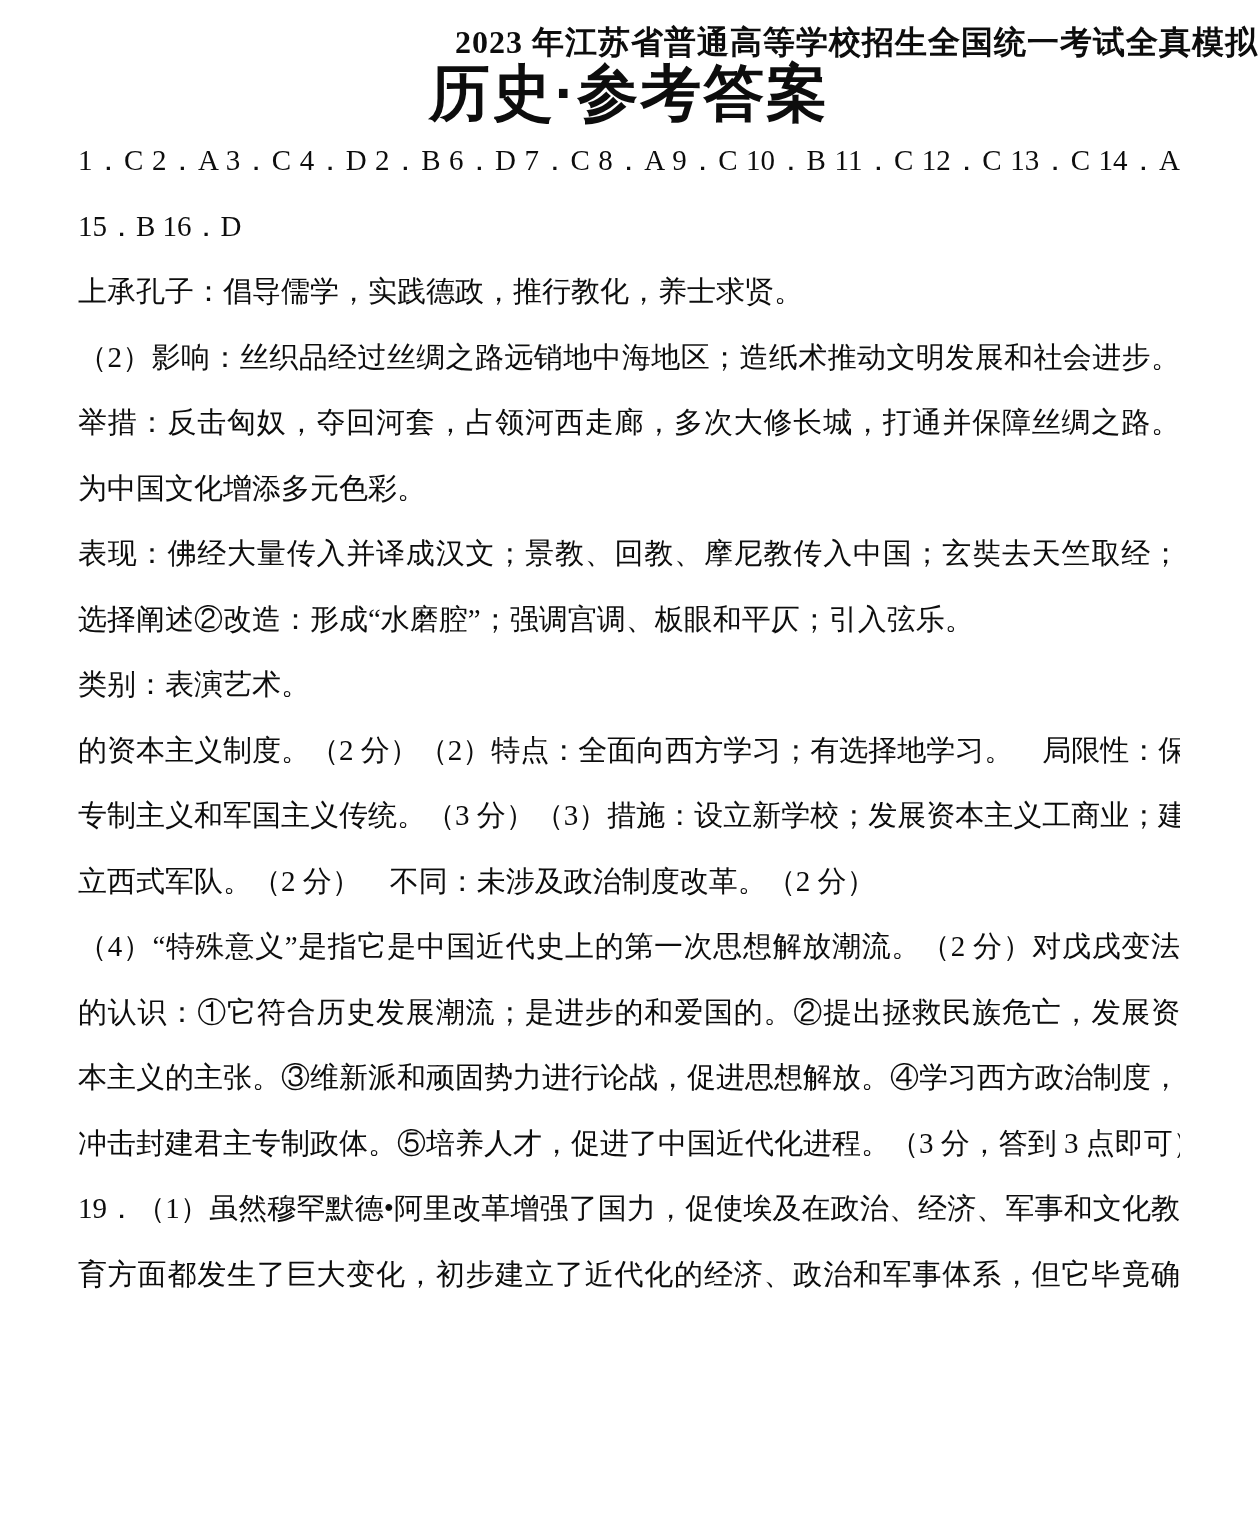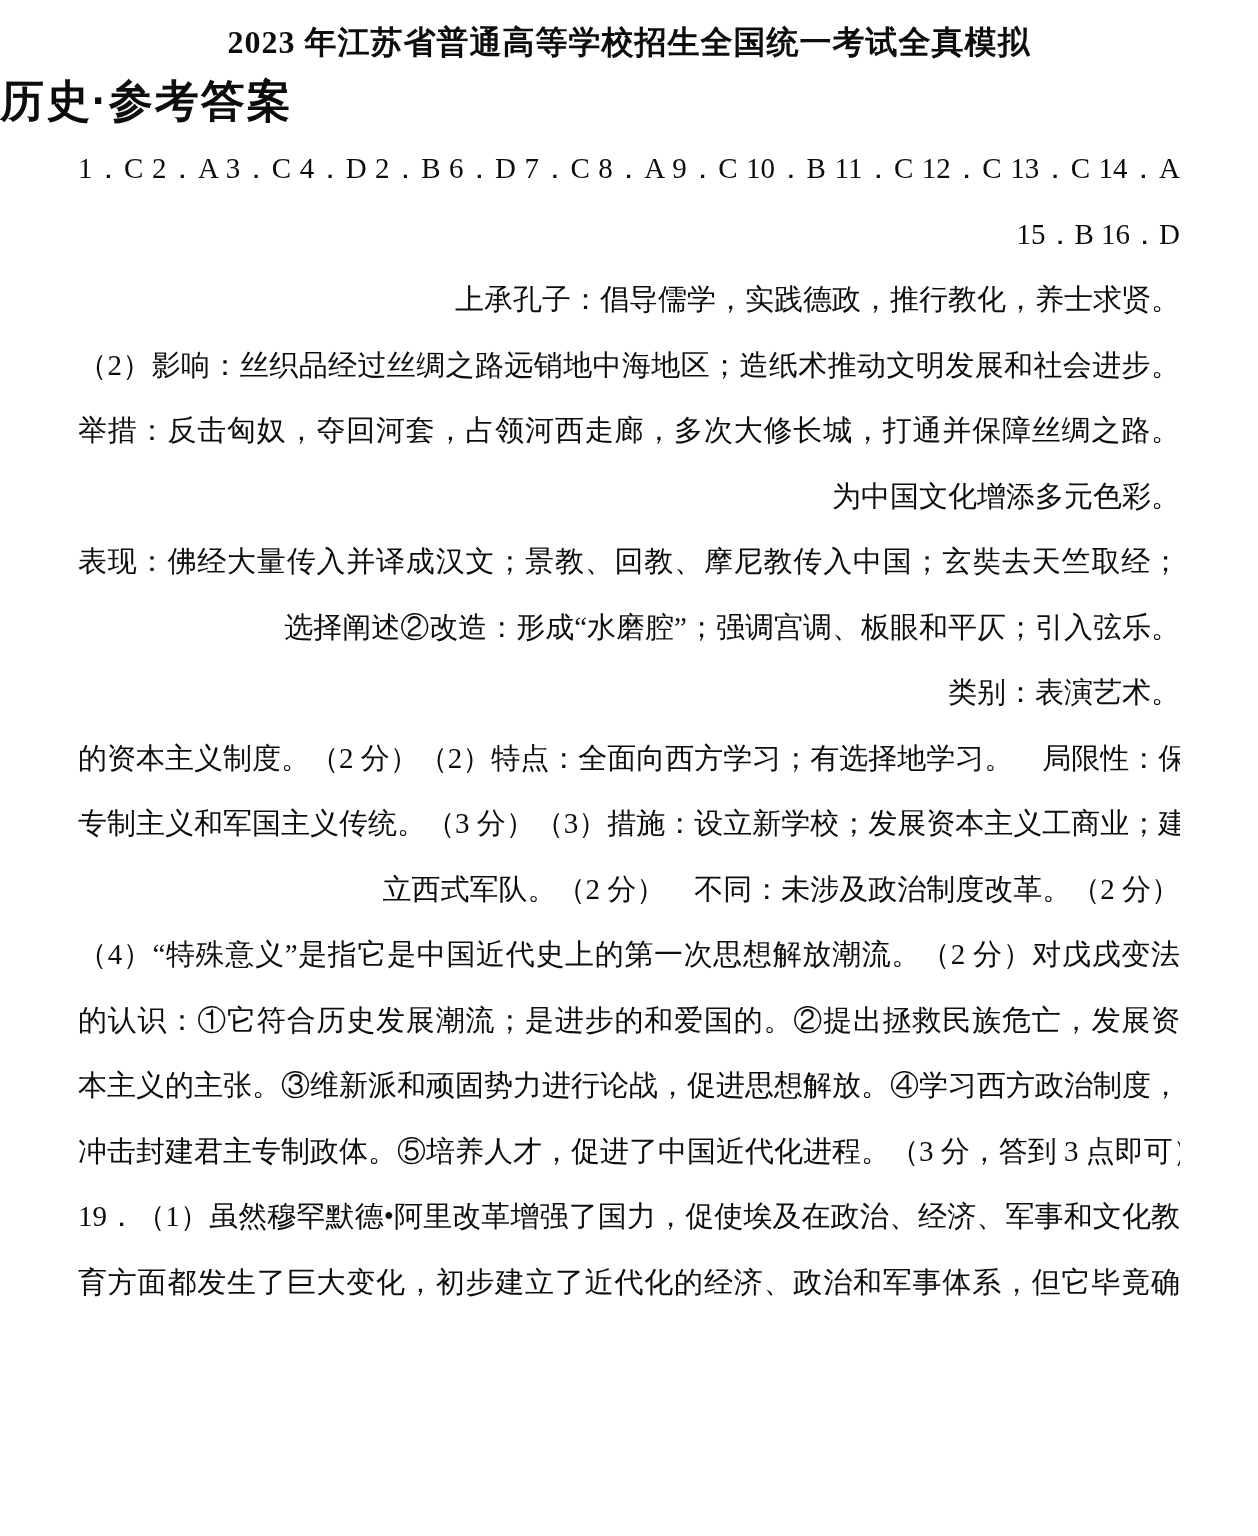--- a/index.html
+++ b/index.html
@@ -5,40 +5,40 @@
   html,body{margin:0;padding:0;}
   body{
     width:1258px;height:1536px;background:#ffffff;
     font-family:"Liberation Serif","DejaVu Serif",serif;
   }
   .page{
     position:relative;width:1258px;height:1536px;
     background:#ffffff;color:#0d0d0d;overflow:hidden;
   }
   .title1{
-    padding-top:20px;text-align:center;
+    padding-top:20px;text-align:right;
     font-family:"Liberation Serif","DejaVu Serif",serif;
     font-weight:bold;font-size:32px;line-height:44px;
     letter-spacing:1px;white-space:nowrap;
   }
   .title2{
-    margin-top:8px;
+    margin-top:0;text-align:center;
     font-family:"Liberation Sans","DejaVu Sans",sans-serif;
-    font-weight:bold;font-size:44px;line-height:58px;
+    font-weight:bold;font-size:61px;line-height:58px;
     letter-spacing:2px;white-space:nowrap;
   }
   .content{
     margin:6px 78px 0 78px;
     font-size:29px;
   }
   .line{
     line-height:65.5px;
     white-space:nowrap;
     overflow:hidden;
-    text-align:right;
+    text-align:left;
   }
   .line.full{
     text-align:justify;
     text-align-last:justify;
   }
 </style>
 </head>
 <body>
 
 <div class="page">

